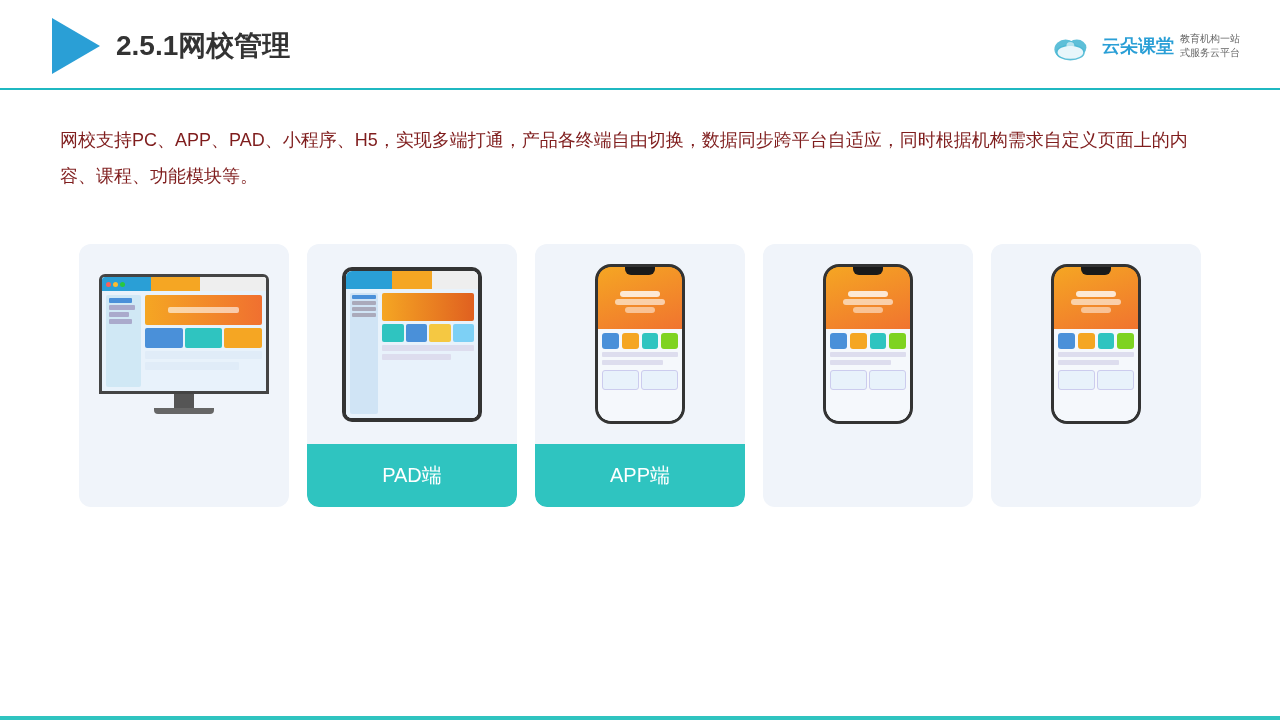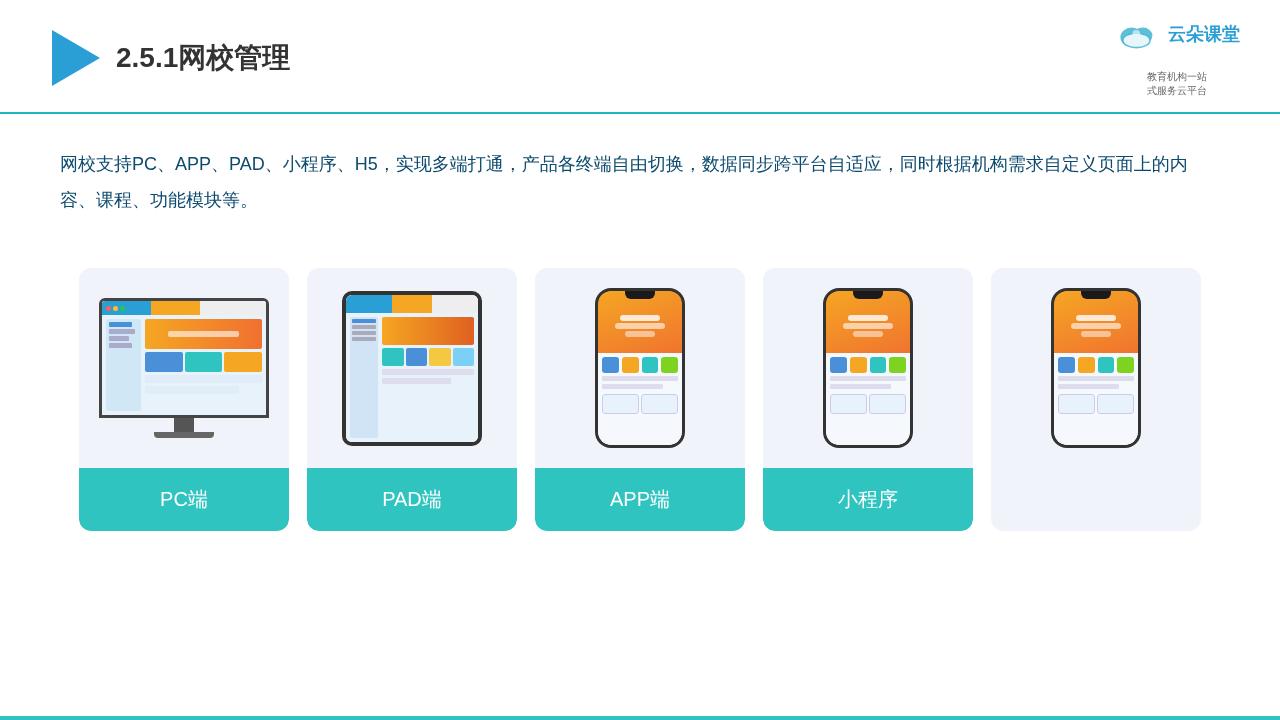--- a/index.html
+++ b/index.html
@@ -33,23 +33,23 @@
       border-bottom: 28px solid transparent;
       border-left: 48px solid #2a9fd6;
     }
     .page-title {
       font-size: 28px;
       font-weight: 600;
       color: #333;
     }
     .brand-logo {
       display: flex;
-      flex-direction: column;
-      align-items: center;
-      gap: 20px;
+      flex-direction: row;
+      align-items: center;
+      gap: 6px;
     }
     .brand-cloud {
       display: flex;
       align-items: center;
       gap: 6px;
     }
     .cloud-icon {
       width: 48px;
       height: 32px;
     }
@@ -62,21 +62,21 @@
       font-size: 10px;
       color: #666;
       text-align: center;
       line-height: 1.4;
     }
 
     
     .description {
       padding: 32px 60px 20px 60px;
       font-size: 18px;
-      color: #0c4a6e;
+      color: #7f1d1d;
       line-height: 2.0;
     }
 
     
     .cards-container {
       display: flex;
       gap: 18px;
       padding: 30px 55px;
       justify-content: center;
     }
@@ -267,21 +267,20 @@
                 <div style="height:8px;background:#e0ecf8;border-radius:1px;"></div>
                 <div style="height:8px;background:#e0ecf8;border-radius:1px; width:80%;"></div>
               </div>
             </div>
           </div>
         </div>
         <div class="pc-stand"></div>
         <div class="pc-base"></div>
       </div>
     </div>
-    <div class="card-label">PC端</div>
   </div>
 
   <div class="card">
     <div class="card-image-area">
       <div class="device-tablet">
         <div class="tablet-screen">
           <div style="height:18px;background:linear-gradient(90deg,#2a9fd6 35%,#f5a623 35%,#f5a623 65%,#eee 65%);"></div>
           <div style="flex:1;background:#e8f2fb;padding:4px;display:flex;gap:4px;">
             <div style="width:28px;background:#d0e4f5;border-radius:2px;padding:2px;display:flex;flex-direction:column;gap:2px;">
               <div style="height:4px;background:#4a90d9;border-radius:1px;"></div>
@@ -361,21 +360,20 @@
             <div style="height:5px;background:#dde;border-radius:1px;"></div>
             <div style="height:5px;background:#dde;border-radius:1px;width:80%;"></div>
             <div style="display:flex;gap:2px;margin-top:2px;">
               <div style="flex:1;height:20px;background:#e8f2fb;border-radius:3px;border:1px solid #cce;"></div>
               <div style="flex:1;height:20px;background:#e8f2fb;border-radius:3px;border:1px solid #cce;"></div>
             </div>
           </div>
         </div>
       </div>
     </div>
-    <div class="card-label">小程序</div>
   </div>
 
   <div class="card">
     <div class="card-image-area">
       <div class="device-phone">
         <div class="phone-notch"></div>
         <div class="phone-screen">
           <div style="position:absolute;top:0;left:0;right:0;height:45%;background:linear-gradient(160deg,#f5a623,#f07030);display:flex;align-items:center;justify-content:center;">
             <div style="text-align:center;">
               <div style="width:40px;height:6px;background:rgba(255,255,255,0.8);border-radius:3px;margin:2px auto;"></div>

